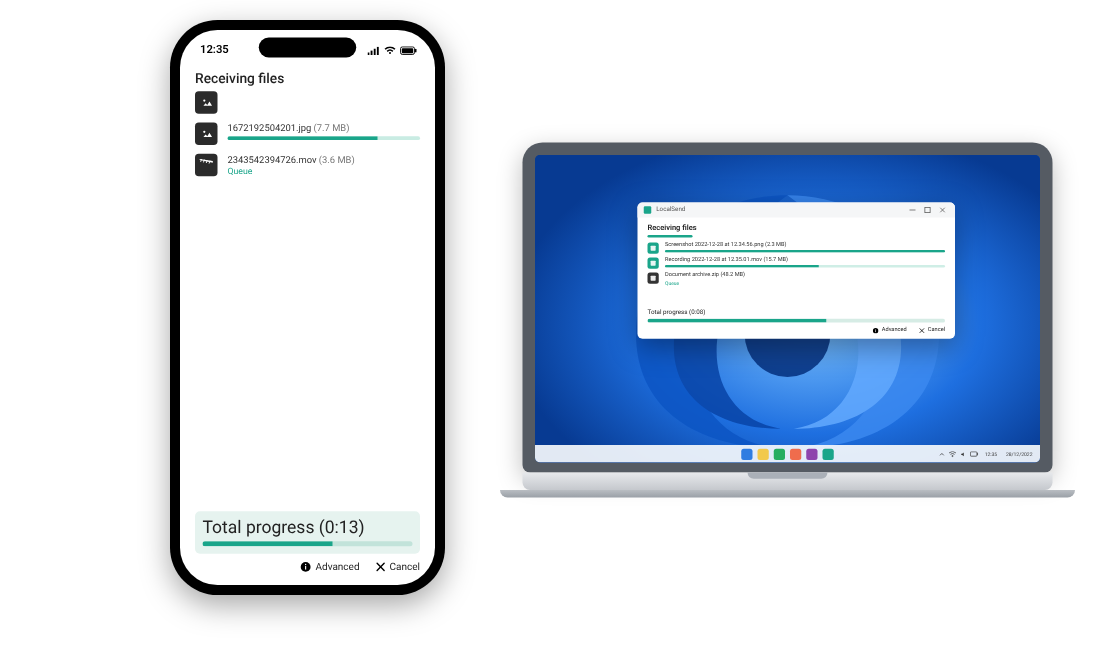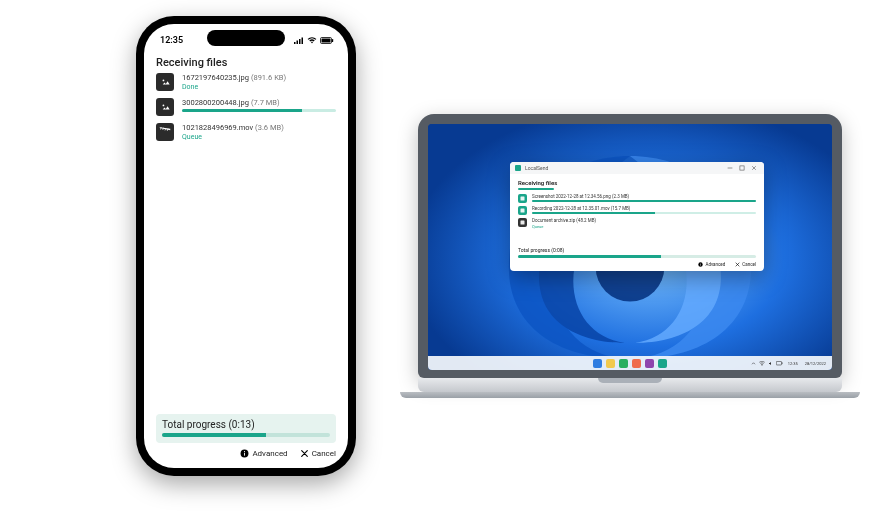--- a/index.html
+++ b/index.html
@@ -115,21 +115,21 @@
   .phone-footer {
     margin-top: auto;
     padding: 6px 12px 10px;
   }
   .total-box {
     background: #e6f3ef;
     border-radius: 4px;
     padding: 5px 6px 6px;
   }
   .total-label {
-    font-size: 10px;
+    font-size: 14px;
     color: #222;
     margin-bottom: 3px;
   }
   .total-progress {
     height: 4px;
     border-radius: 2px;
     background: #c2e3da;
     overflow: hidden;
     position: relative;
   }
@@ -333,58 +333,51 @@
 
     <div class="file-list">
 
       <div class="file-row">
         <div class="file-icon">
           <svg width="11" height="11" viewBox="0 0 16 16">
               <path fill="#fff" d="M4 11l2.5-3 2 2.3L11 6l3 5H4z"></path>
               <circle cx="5" cy="5" r="1.3" fill="#fff"></circle>
             </svg>
         </div>
-        <div class="file-meta">
-          <div class="file-name">
-            <span>1672197640235.jpg</span>
-            <span class="file-size">(891.6 KB)</span>
-          </div>
-          <div class="file-status">Done</div>
-        </div>
       </div>
 
       <div class="file-row">
         <div class="file-icon">
           <svg width="11" height="11" viewBox="0 0 16 16">
               <path fill="#fff" d="M4 11l2.5-3 2 2.3L11 6l3 5H4z"></path>
               <circle cx="5" cy="5" r="1.3" fill="#fff"></circle>
             </svg>
         </div>
         <div class="file-meta">
           <div class="file-name">
-            <span>3002800200448.jpg</span>
+            <span>1672192504201.jpg</span>
             <span class="file-size">(7.7 MB)</span>
           </div>
           <div class="file-progress">
             <div class="bar" style="width:78%"></div>
           </div>
         </div>
       </div>
 
       <div class="file-row">
         <div class="file-icon">
           <svg width="12" height="11" viewBox="0 0 16 14">
               <rect x="1" y="3" width="14" height="10" rx="1" fill="#2b2b2b"></rect>
               <path fill="#fff" d="M1 1l14 3v-2L1 0z"></path>
               <path fill="#fff" d="M3 0l-1 3M6 .6l-1 3M9 1.2l-1 3M12 1.8l-1 3" stroke="#fff" stroke-width="1"></path>
             </svg>
         </div>
         <div class="file-meta">
           <div class="file-name">
-            <span>1021828496969.mov</span>
+            <span>2343542394726.mov</span>
             <span class="file-size">(3.6 MB)</span>
           </div>
           <div class="file-status">Queue</div>
         </div>
       </div>
 
     </div>
 
     <div class="phone-footer">
       <div class="total-box">

